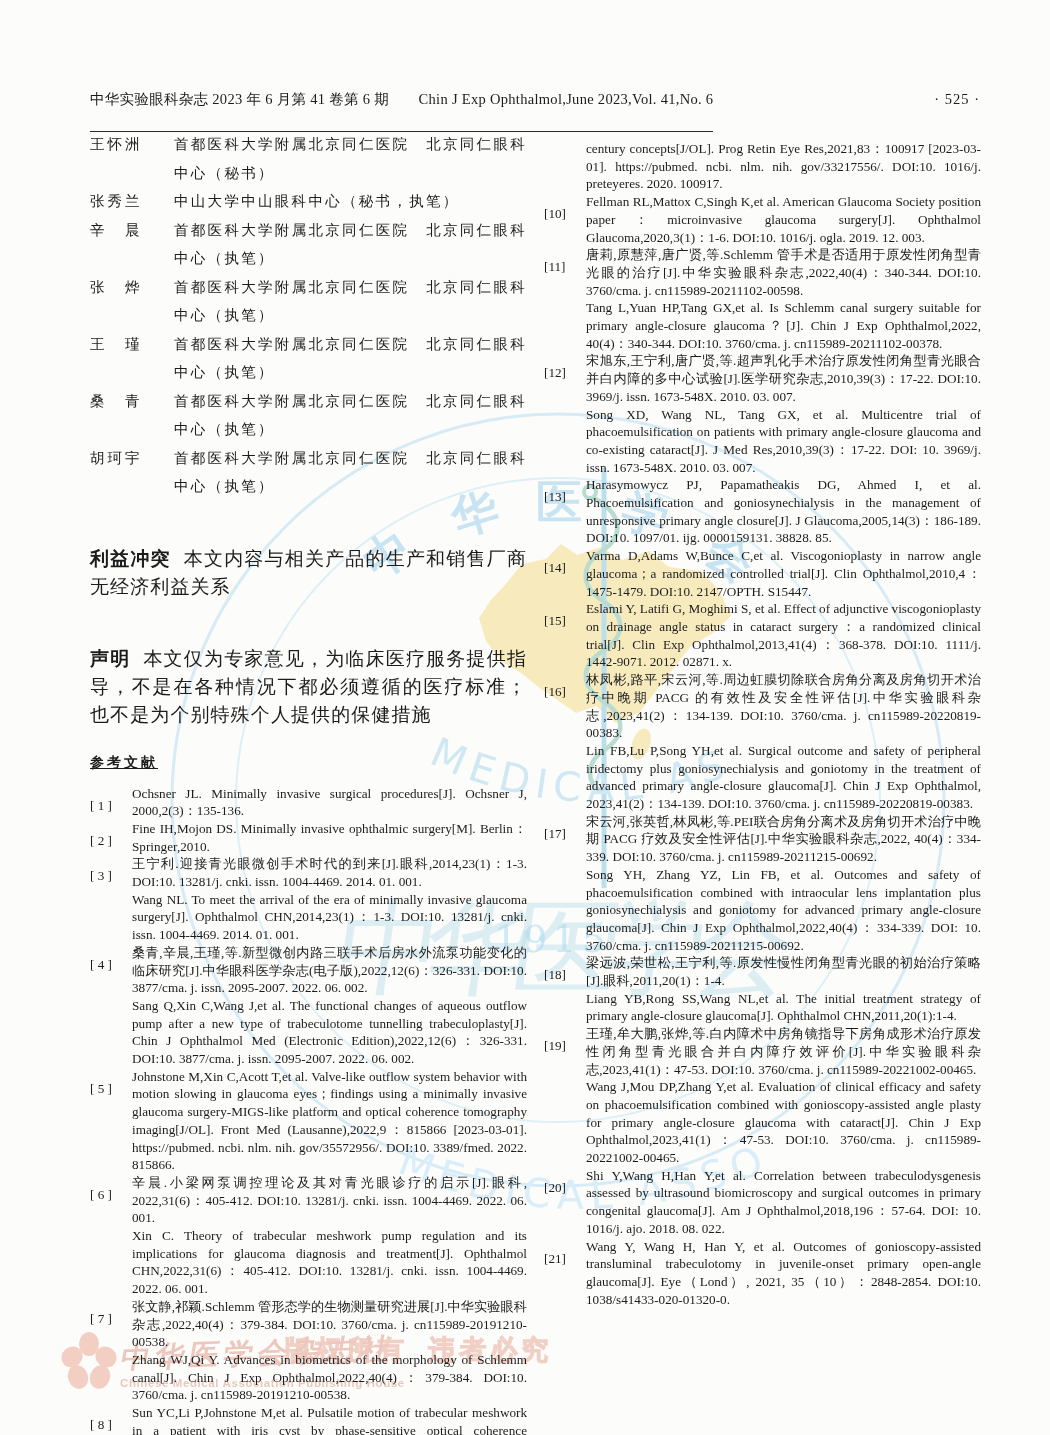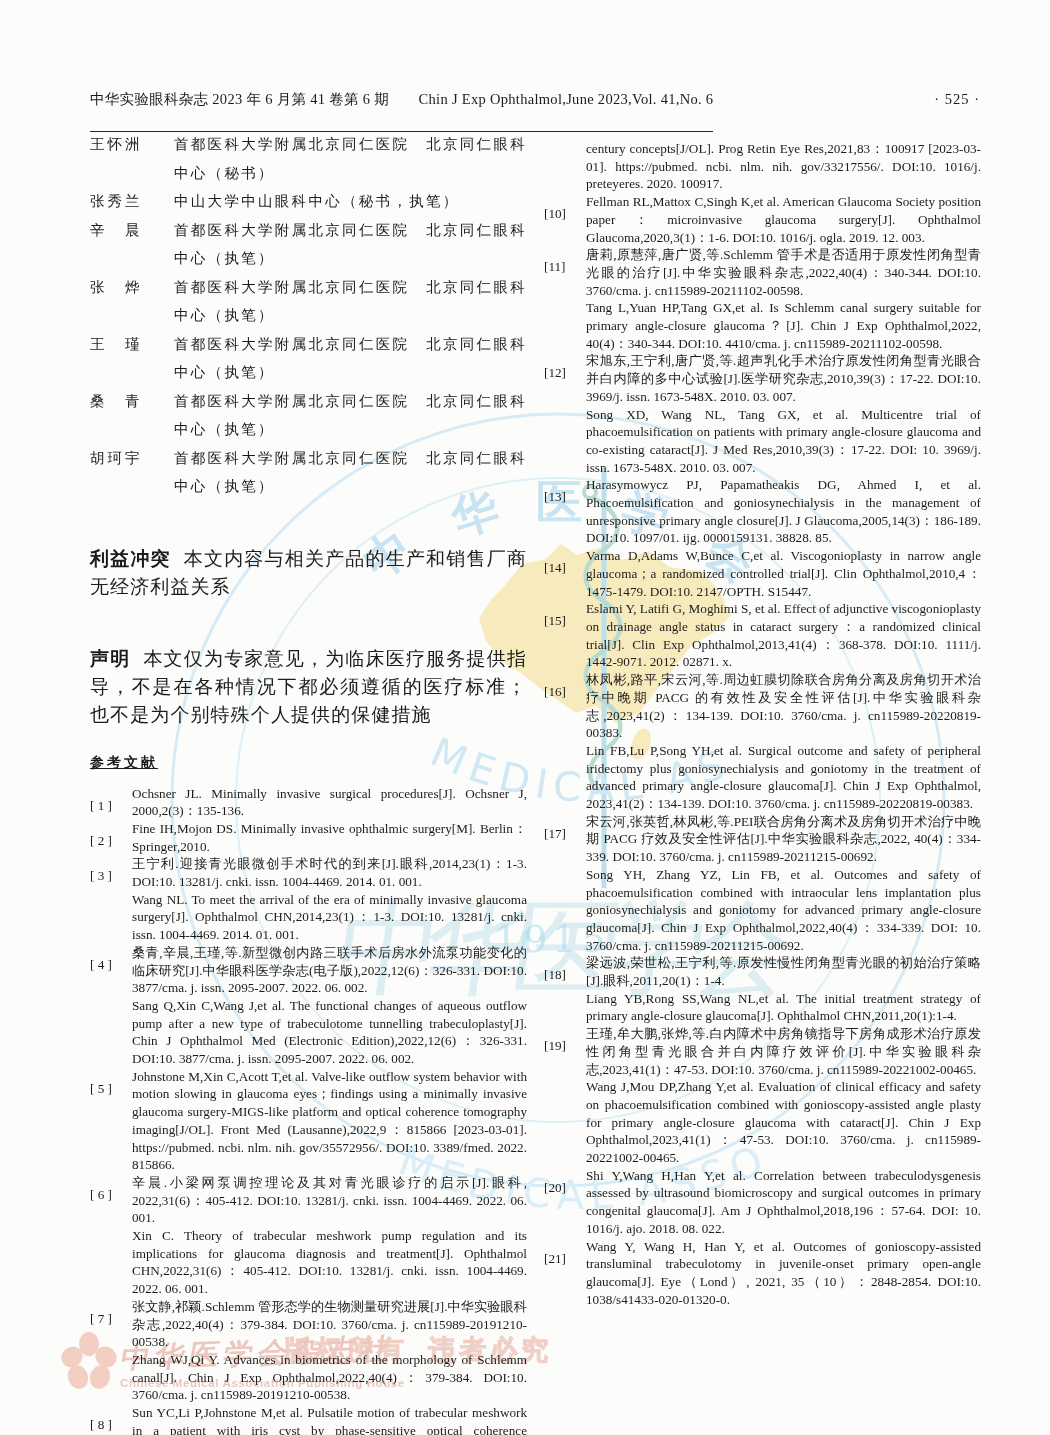--- a/index.html
+++ b/index.html
@@ -196,21 +196,21 @@
       <span class="ref-parts"><p class="ref-part">century concepts[J/OL]. Prog Retin Eye Res,2021,83：100917 [2023-03-01]. https://pubmed. ncbi. nlm. nih. gov/33217556/. DOI:10. 1016/j. preteyeres. 2020. 100917.</p></span>
     </div>
 
     <div class="ref">
       <span class="ref-num">[10]</span>
       <span class="ref-parts"><p class="ref-part">Fellman RL,Mattox C,Singh K,et al. American Glaucoma Society position paper：microinvasive glaucoma surgery[J]. Ophthalmol Glaucoma,2020,3(1)：1-6. DOI:10. 1016/j. ogla. 2019. 12. 003.</p></span>
     </div>
 
     <div class="ref">
       <span class="ref-num">[11]</span>
-      <span class="ref-parts"><p class="ref-part">唐莉,原慧萍,唐广贤,等.Schlemm 管手术是否适用于原发性闭角型青光眼的治疗[J].中华实验眼科杂志,2022,40(4)：340-344. DOI:10. 3760/cma. j. cn115989-20211102-00598.</p><p class="ref-part">Tang L,Yuan HP,Tang GX,et al. Is Schlemm canal surgery suitable for primary angle-closure glaucoma？[J]. Chin J Exp Ophthalmol,2022, 40(4)：340-344. DOI:10. 4410/cma. j. cn115989-20211102-00598.</p></span>
+      <span class="ref-parts"><p class="ref-part">唐莉,原慧萍,唐广贤,等.Schlemm 管手术是否适用于原发性闭角型青光眼的治疗[J].中华实验眼科杂志,2022,40(4)：340-344. DOI:10. 3760/cma. j. cn115989-20211102-00598.</p><p class="ref-part">Tang L,Yuan HP,Tang GX,et al. Is Schlemm canal surgery suitable for primary angle-closure glaucoma？[J]. Chin J Exp Ophthalmol,2022, 40(4)：340-344. DOI:10. 3760/cma. j. cn115989-20211102-00378.</p></span>
     </div>
 
     <div class="ref">
       <span class="ref-num">[12]</span>
       <span class="ref-parts"><p class="ref-part">宋旭东,王宁利,唐广贤,等.超声乳化手术治疗原发性闭角型青光眼合并白内障的多中心试验[J].医学研究杂志,2010,39(3)：17-22. DOI:10. 3969/j. issn. 1673-548X. 2010. 03. 007.</p><p class="ref-part">Song XD, Wang NL, Tang GX, et al. Multicentre trial of phacoemulsification on patients with primary angle-closure glaucoma and co-existing cataract[J]. J Med Res,2010,39(3)：17-22. DOI: 10. 3969/j. issn. 1673-548X. 2010. 03. 007.</p></span>
     </div>
 
     <div class="ref">
       <span class="ref-num">[13]</span>
       <span class="ref-parts"><p class="ref-part">Harasymowycz PJ, Papamatheakis DG, Ahmed I, et al. Phacoemulsification and goniosynechialysis in the management of unresponsive primary angle closure[J]. J Glaucoma,2005,14(3)：186-189. DOI:10. 1097/01. ijg. 0000159131. 38828. 85.</p></span>

